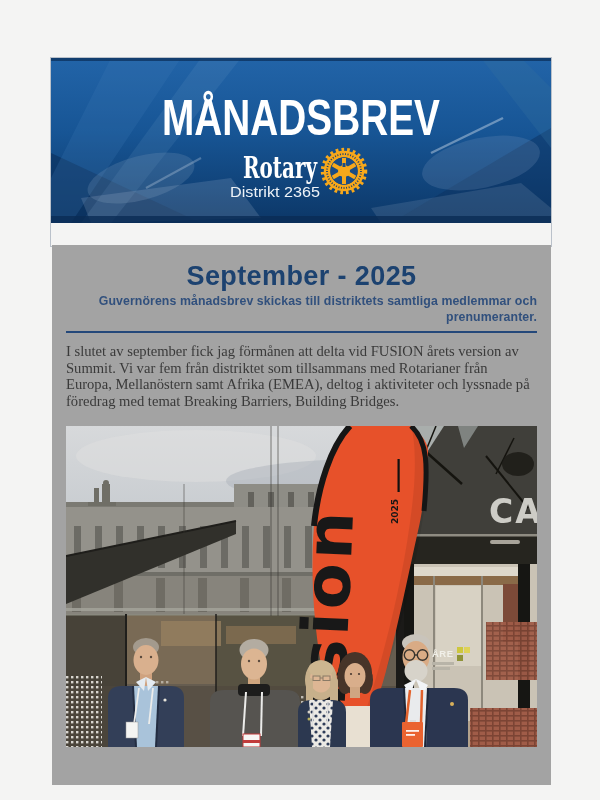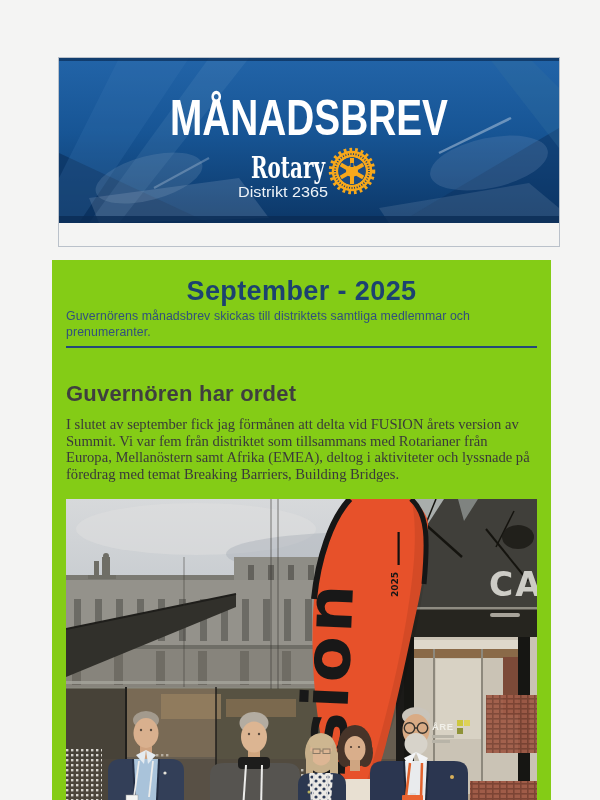--- a/index.html
+++ b/index.html
@@ -4,35 +4,34 @@
 <style>
   html,body{margin:0;padding:0;}
   body{
     width:600px;height:800px;overflow:hidden;
     background:#f4f4f3;position:relative;
     font-family:"Liberation Sans",sans-serif;
   }
   .banner{
     position:absolute;left:51px;top:58px;width:500px;height:188px;
     box-shadow:0 0 0 1px rgba(10,40,80,.25);
-    margin-left:8px;
   }
   .panel{
-    position:absolute;left:52px;top:260px;width:499px;height:540px;
-    background:#84cc16;
+    position:absolute;left:52px;top:245px;width:499px;height:540px;
+    background:#a3a3a3;
   }
   .panel-inner{padding:0 14px;}
   .issue-title{
     margin:16px 0 0;line-height:30px;font-size:27px;font-weight:bold;
     color:#1c4270;text-align:center;letter-spacing:.4px;
     font-family:"Liberation Sans",sans-serif;
   }
   .issue-subtitle{
-    margin:2px 0 0;line-height:16px;font-size:12.3px;font-weight:normal;
-    color:#31507d;text-align:left;letter-spacing:.1px;
+    margin:2px 0 0;line-height:16px;font-size:12.3px;font-weight:bold;
+    color:#31507d;text-align:right;letter-spacing:.1px;
   }
   .divider{
     margin:6px 0 0;border:none;border-top:2px solid #24487a;height:0;
   }
   .article-heading{
     margin:34px 0 0;line-height:24px;font-size:22px;font-weight:bold;
     color:#3f3f3f;letter-spacing:.2px;
   }
   .article-body{
     margin:10px 0 17px;font-family:"Liberation Serif",serif;
@@ -90,21 +89,20 @@
       <rect x="-1.5" y="-8" width="3" height="4" fill="#1a4c85"></rect>
     </g>
   </svg>
 </div>
 
 <div class="panel">
   <div class="panel-inner">
     <h1 class="issue-title">September - 2025</h1>
     <p class="issue-subtitle">Guvernörens månadsbrev skickas till distriktets samtliga medlemmar och prenumeranter.</p>
     <hr class="divider">
-    <h2 class="article-heading">Guvernören har ordet</h2>
     <p class="article-body">I slutet av september fick jag förmånen att delta vid FUSION årets version av Summit. Vi var fem från distriktet som tillsammans med Rotarianer från Europa, Mellanöstern samt Afrika (EMEA), deltog i aktiviteter och lyssnade på föredrag med temat Breaking Barriers, Building Bridges.</p>
 
     <figure class="photo-fig">
       <svg width="471" height="321" viewBox="0 0 471 321">
         <defs>
           <linearGradient id="sky" x1="0" y1="0" x2="0" y2="1">
             <stop offset="0" stop-color="#d7d9db"></stop>
             <stop offset="0.6" stop-color="#c3c8cd"></stop>
             <stop offset="1" stop-color="#b2b9c1"></stop>
           </linearGradient>

